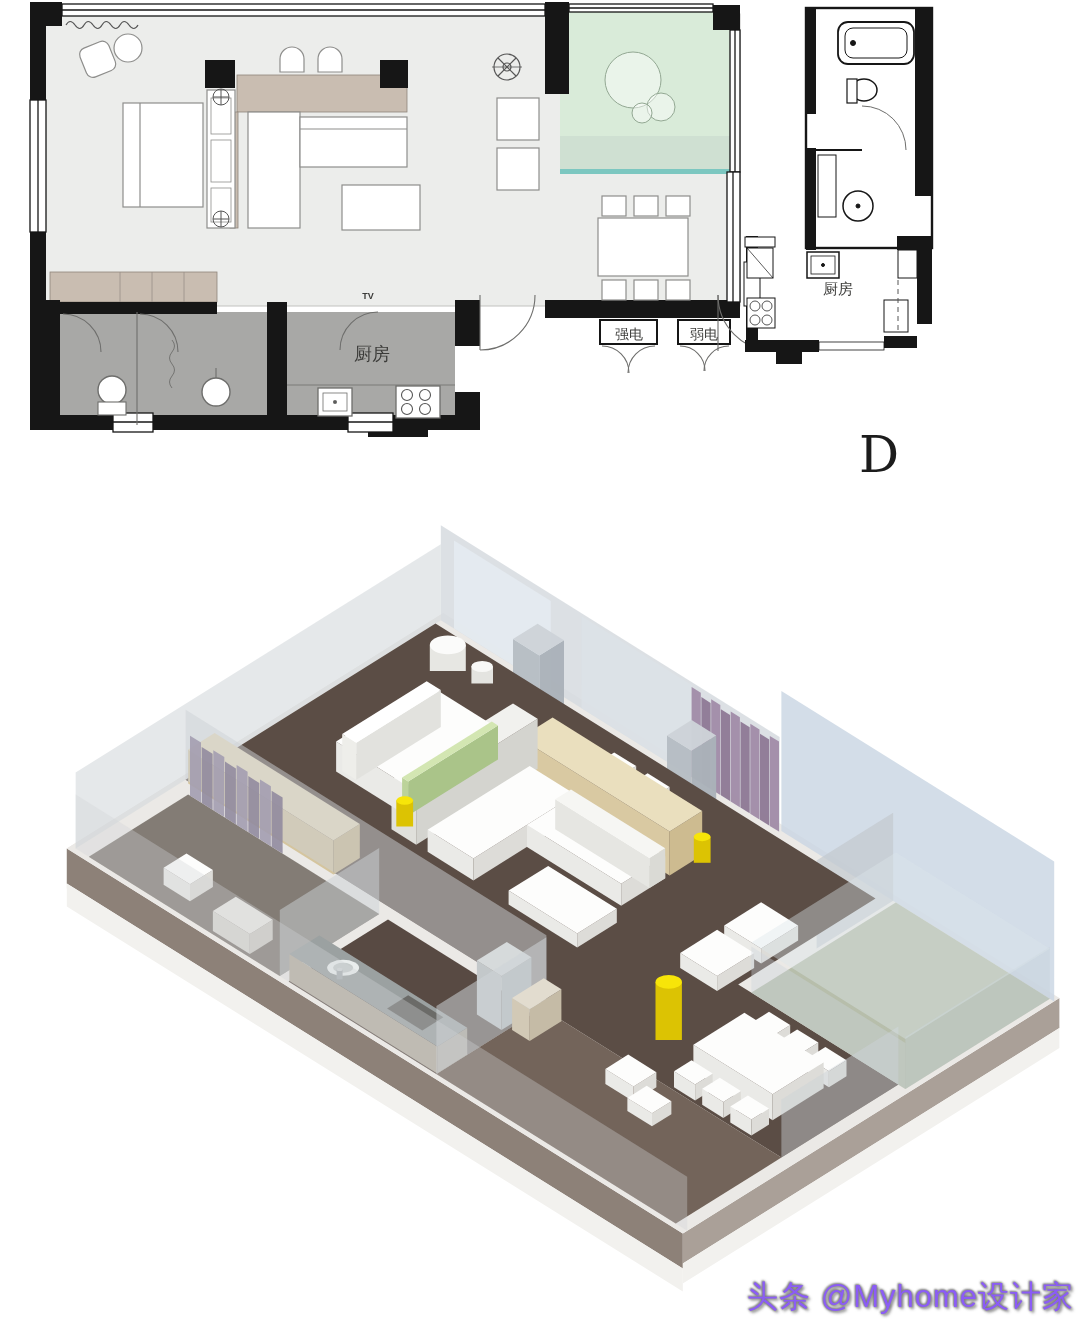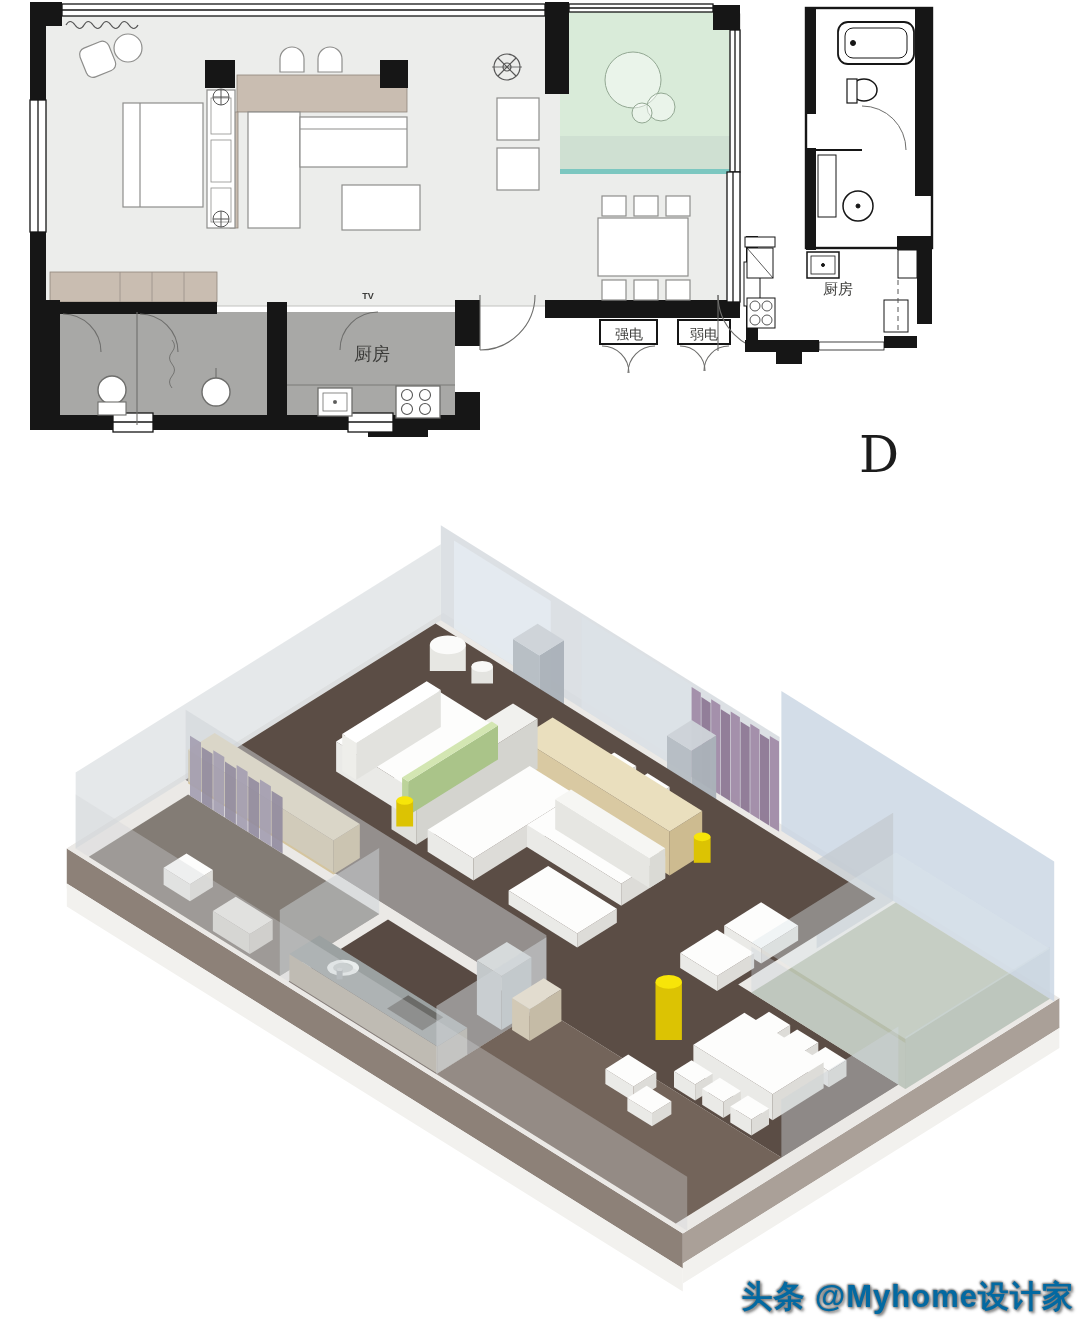--- a/index.html
+++ b/index.html
@@ -9,23 +9,23 @@
   #render-wrap{top:490px;width:1080px;height:841px;}
   svg{display:block;}
   text{font-family:"Liberation Sans",sans-serif;}
   .cn{fill:#3b3b39;}
   .unit-letter{font-family:"DejaVu Serif","Liberation Serif",serif;fill:#1c1c1c;}
   #watermark{
     position:absolute;
     right:6px;
     top:1276px;
     font-size:31px;
-    font-weight:bold;
+    font-weight:normal;
     letter-spacing:1px;
-    color:#0369a1;
+    color:#8b5cf6;
     text-shadow:0 0 3px #7a7a7a,0 0 2px #8a8a8a,2px 2px 3px rgba(110,110,110,.85),-1px -1px 2px rgba(120,120,120,.7);
     white-space:nowrap;
   }
 </style>
 </head>
 <body>
 
 <div id="plan-wrap" class="layer">
 <svg width="1080" height="490" viewBox="0 0 1080 490">
 

